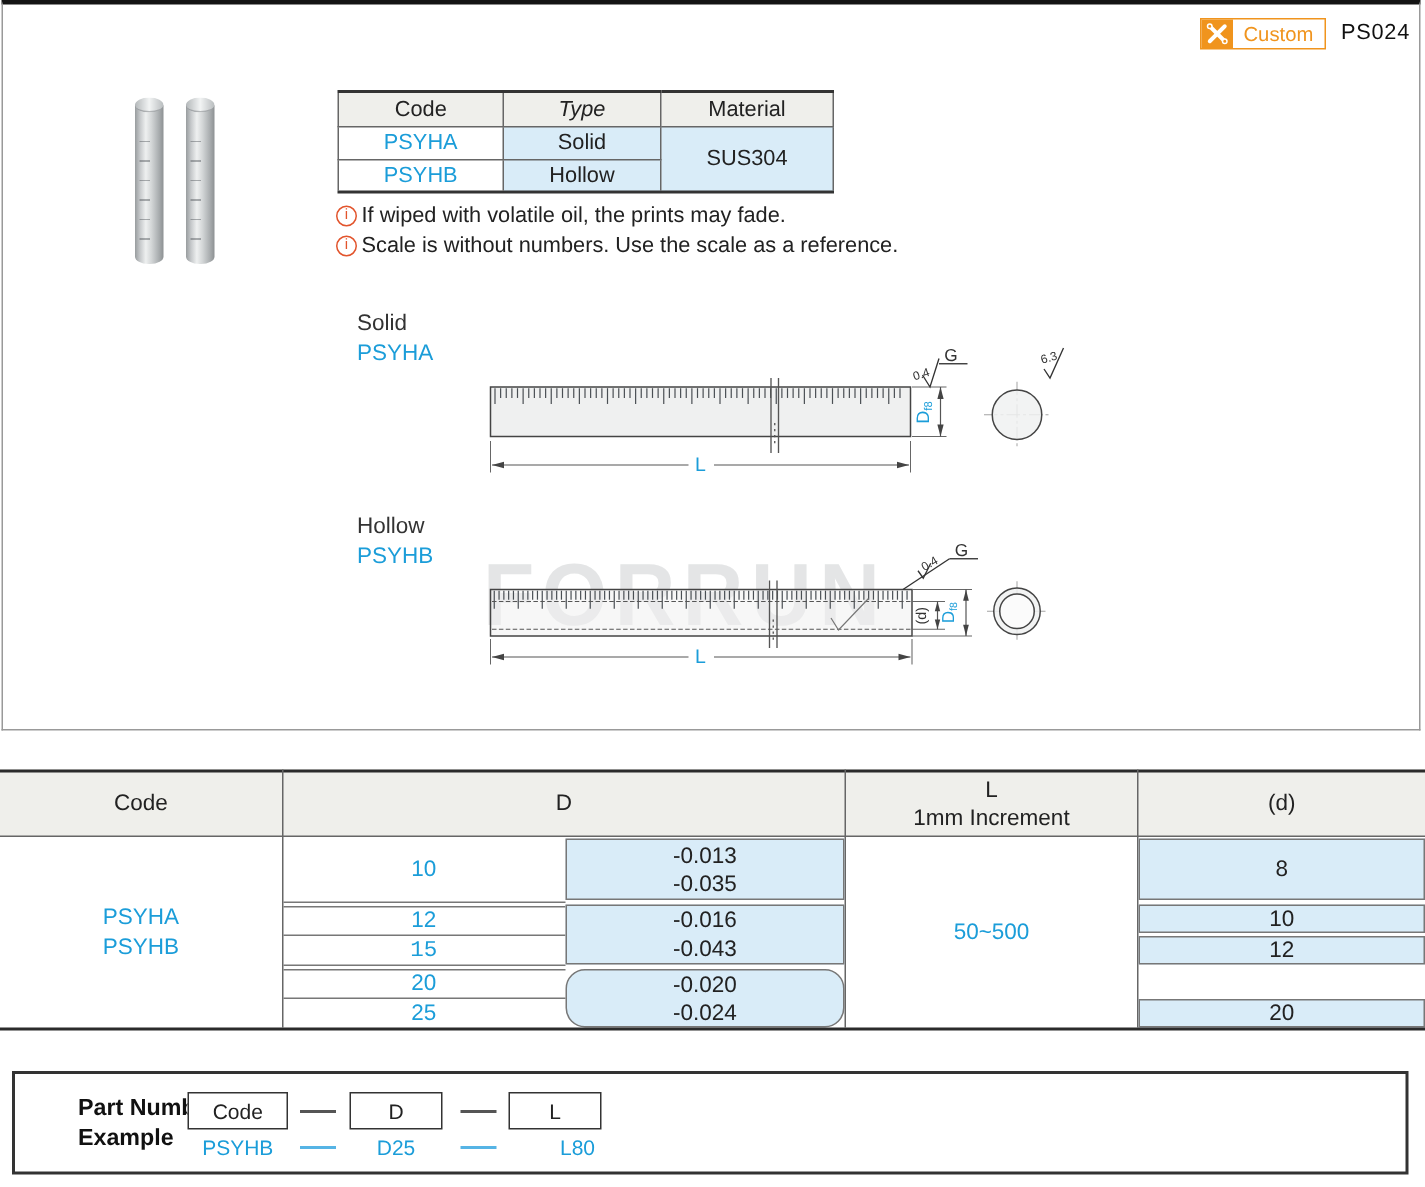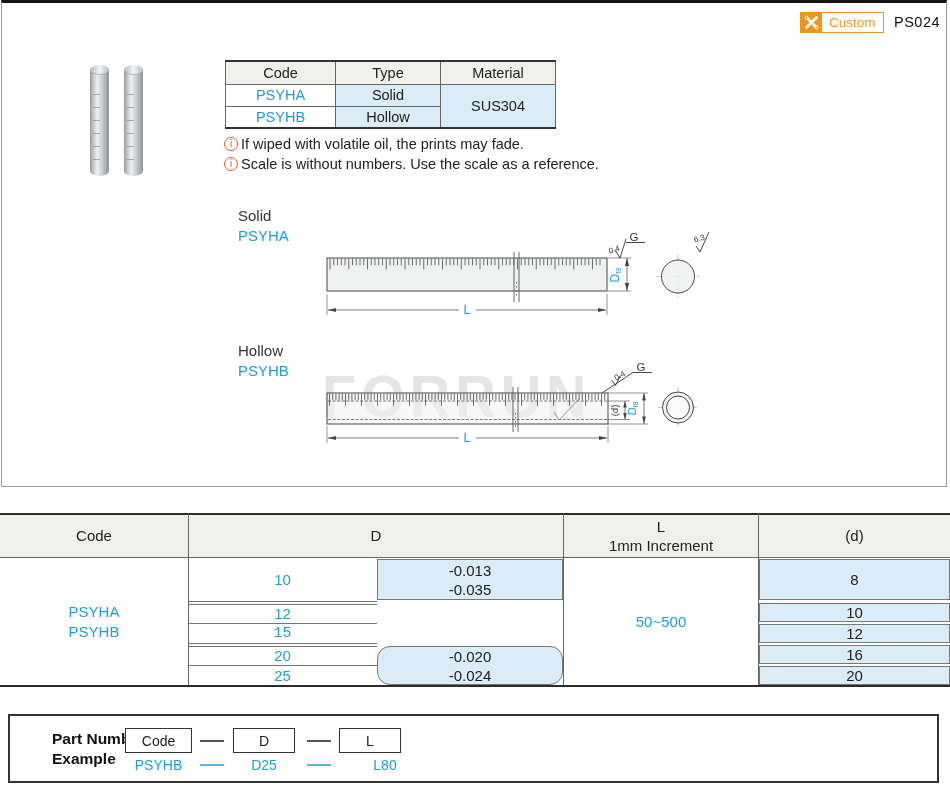--- a/index.html
+++ b/index.html
@@ -89,21 +89,21 @@
 </div>
 <div class="abs page-code">PS024</div>
 
 <div class="pin" style="left:90px;top:66px;"></div>
 <div class="pin" style="left:124px;top:66px;"></div>
 
 <table class="spec abs" style="left:225px;top:60px;">
   <thead>
     <tr>
       <th style="width:110px;">Code</th>
-      <th style="width:105px;">Type</th>
+      <th style="width:105px;font-style:italic;">Type</th>
       <th style="width:115px;">Material</th>
     </tr>
   </thead>
   <tbody>
     <tr>
       <td class="blue">PSYHA</td>
       <td class="cell-blue">Solid</td>
       <td class="cell-blue" rowspan="2" style="border-bottom:2px solid #333;">SUS304</td>
     </tr>
     <tr>
@@ -434,31 +434,34 @@
   <div class="dt-line" style="left:189px;top:91px;width:188px;height:1px;background:#777;"></div>
   <div class="dt-line" style="left:189px;top:110px;width:188px;height:1px;background:#777;"></div>
   <div class="dt-line" style="left:189px;top:130px;width:188px;height:1px;background:#777;"></div>
   <div class="dt-line" style="left:189px;top:133px;width:188px;height:1px;background:#777;"></div>
   <div class="dt-line" style="left:189px;top:152px;width:188px;height:1px;background:#777;"></div>
 
   <div class="dt-bluecell" style="left:377px;top:46px;width:186px;height:41px;">
     <span>-0.013</span>
     <span>-0.035</span>
   </div>
+  <div class="dt-bluecell" style="left:377px;top:90px;width:186px;height:40px;">
+    <span>-0.016</span>
+    <span>-0.043</span>
+  </div>
   <div class="dt-bluecell" style="left:377px;top:133px;width:186px;height:39px;border-radius:13px;">
     <span>-0.020</span>
     <span>-0.024</span>
   </div>
 
   <div class="dt-cell blue" style="left:564px;top:45px;width:194px;height:127px;">50~500</div>
 
   <div class="dt-bluecell" style="left:759px;top:46px;width:191px;height:41px;">8</div>
   <div class="dt-bluecell" style="left:759px;top:90px;width:191px;height:19px;">10</div>
   <div class="dt-bluecell" style="left:759px;top:111px;width:191px;height:19px;">12</div>
-  <div class="dt-bluecell" style="left:759px;top:132px;width:191px;height:19px;">16</div>
   <div class="dt-bluecell" style="left:759px;top:153px;width:191px;height:19px;">20</div>
 
   <div class="dt-bottom"></div>
 </div>
 
 <div class="abs pn-box">
   <div class="pn-title">
     <div>Part Number</div>
     <div>Example</div>
   </div>

